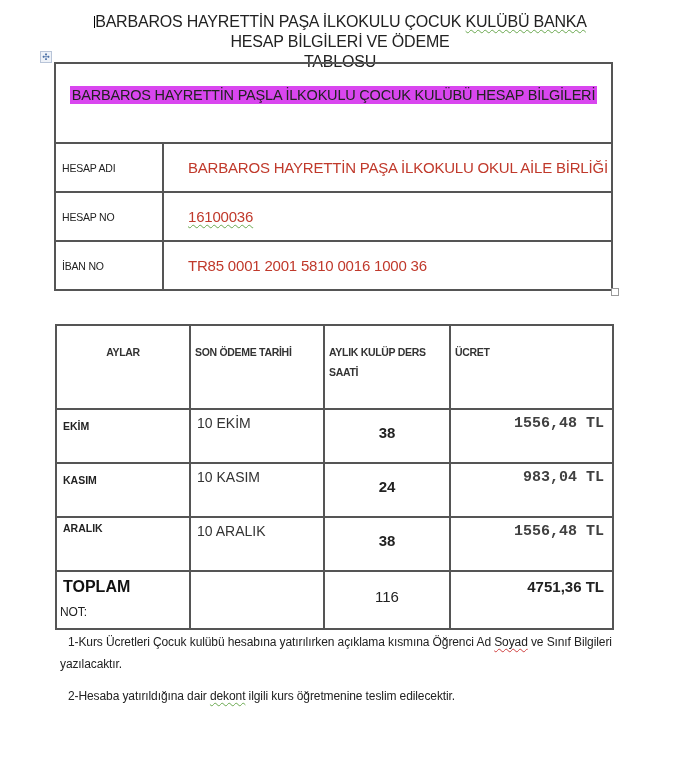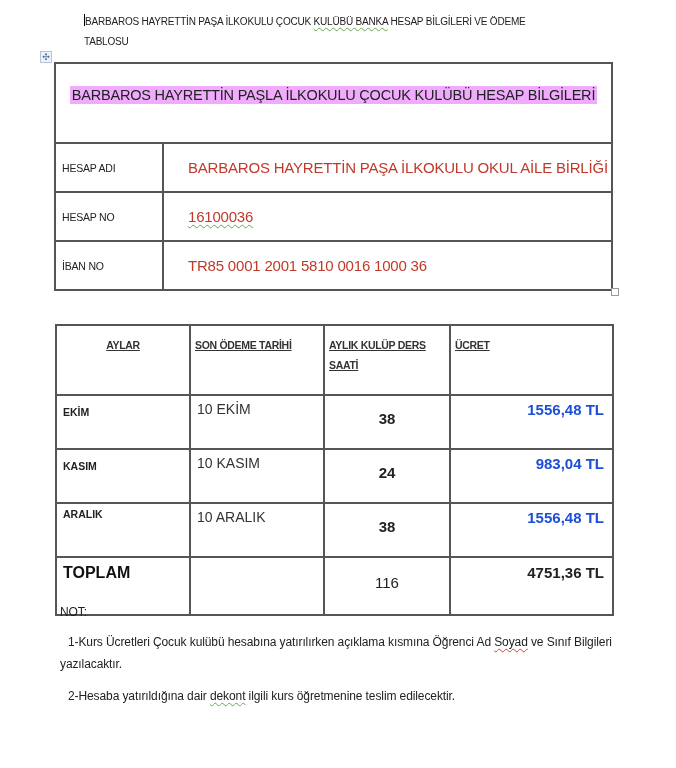--- a/index.html
+++ b/index.html
@@ -2,22 +2,22 @@
 <html><head>
   <meta charset="utf-8">
   <style>
     html, body { margin: 0; padding: 0; background: #ffffff; }
     body {
       width: 676px; height: 768px; position: relative; overflow: hidden;
       font-family: "Liberation Sans", "DejaVu Sans", sans-serif;
       color: #111;
     }
     .doc-title {
-      position: absolute; left: 84px; top: 12px; width: 540px;
-      font-size: 10px; line-height: 20px; color: #222;
+      position: absolute; left: 70px; top: 12px; width: 540px;
+      text-align: center; font-size: 16px; line-height: 20px; color: #222;
       letter-spacing: -0.2px;
     }
     .doc-title .caret { display: inline-block; width: 1px; height: 12px; background: #000; vertical-align: -1px; margin-right: 0px; }
     .squiggle-green { text-decoration: underline wavy #6aa84f; text-decoration-thickness: 1px; text-underline-offset: 2px; }
     .squiggle-red { text-decoration: underline wavy #d04040; text-decoration-thickness: 1px; text-underline-offset: 2px; }
 
     .move-handle {
       position: absolute; left: 40px; top: 51px; width: 10px; height: 10px;
       border: 1px solid #b8c4d8; background: #eef2f8; font-size: 9px; line-height: 10px;
       text-align: center; color: #4a6fa5;
@@ -27,40 +27,40 @@
       border: 1px solid #999; background: #fff;
     }
 
     table { border-collapse: collapse; position: absolute; }
     td { border: 2px solid #555; padding: 0; vertical-align: middle; }
 
     
     #acct { left: 54px; top: 62px; width: 559px; }
     #acct .head-cell { height: 78px; text-align: center; vertical-align: middle; }
     #acct .head-cell span {
-      background: #f0abfc; font-size: 14.5px; color: #222; padding: 1px 2px; position: relative; top: -8px;
+      background: #d946ef; font-size: 14.5px; color: #222; padding: 1px 2px; position: relative; top: -8px;
       letter-spacing: -0.2px;
     }
     #acct .lbl { width: 100px; height: 47px; font-size: 10.5px; padding-left: 6px; color: #222; letter-spacing: -0.2px; }
     #acct .val { font-size: 15px; color: #c0392b; padding-left: 24px; letter-spacing: -0.2px; }
 
     
     #pay { left: 55px; top: 324px; width: 559px; }
     #pay td { vertical-align: top; }
-    #pay .hdr { height: 50px; font-size: 10.5px; font-weight: bold; color: #333; padding: 9px 4px; letter-spacing: -0.3px; line-height: 20px; text-decoration: underline; }
+    #pay .hdr { height: 50px; font-size: 10.5px; font-weight: bold; color: #333; padding: 16px 4px; letter-spacing: -0.3px; line-height: 20px; }
     #pay .hdr.center { text-align: center; }
     #pay .c1 { width: 124px; }
     #pay .c2 { width: 124px; }
     #pay .c3 { width: 116px; }
     #pay .row td { height: 38px; }
     #pay .month { font-size: 10.5px; font-weight: bold; padding: 10px 8px 0 6px; color: #222; }
     #pay .month.top { padding-top: 4px; }
     #pay .date { font-size: 14px; color: #333; padding: 5px 0 0 6px; }
     #pay .hours { font-size: 15px; font-weight: bold; text-align: center; padding-top: 14px; color: #222; }
-    #pay .fee { font-size: 15px; font-weight: bold; text-align: right; padding: 5px 8px 0 0; color: #1d4ed8; }
+    #pay .fee { font-size: 15px; font-weight: bold; text-align: right; padding: 5px 8px 0 0; color: #404040; font-family: Liberation Mono, monospace; }
     #pay .total-row td { height: 40px; }
     #pay .total-label { font-size: 16px; font-weight: bold; padding: 6px 0 8px 6px; color: #111; }
     #pay .total-hours { font-size: 15px; text-align: center; padding-top: 16px; color: #222; }
     #pay .total-fee { font-size: 15px; font-weight: bold; text-align: right; padding: 6px 8px 0 0; color: #222; }
 
     .notes { position: absolute; left: 60px; top: 605px; width: 560px; font-size: 12px; color: #222; letter-spacing: -0.1px; }
     .notes .note-head { margin: 0 0 12px 0; }
     .notes p { margin: 0 0 10px 0; line-height: 22px; text-indent: 8px; }
   </style>
 </head>

